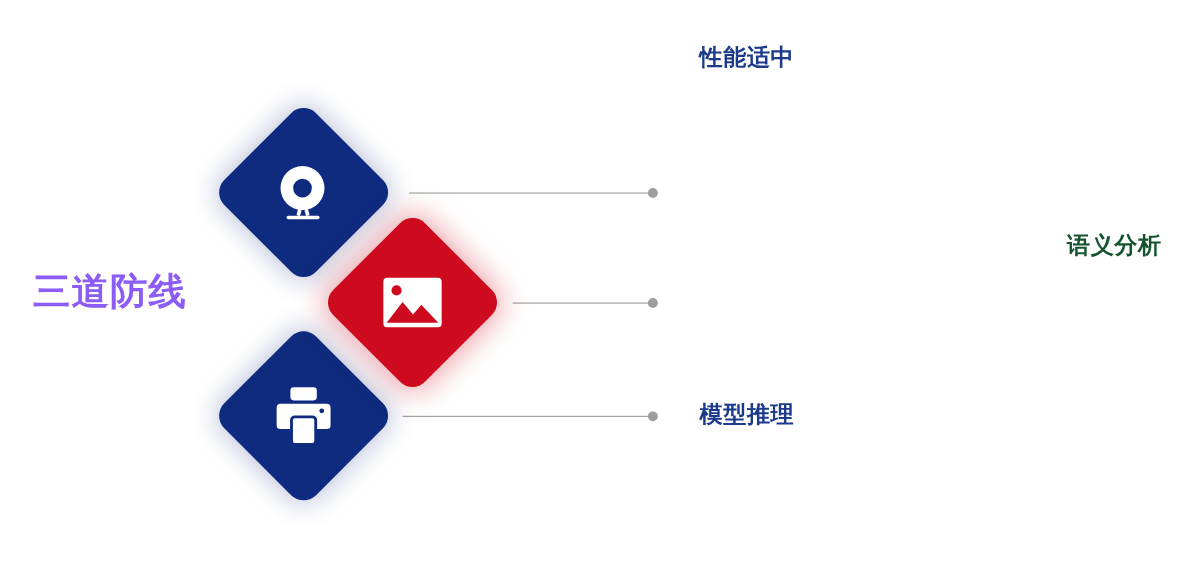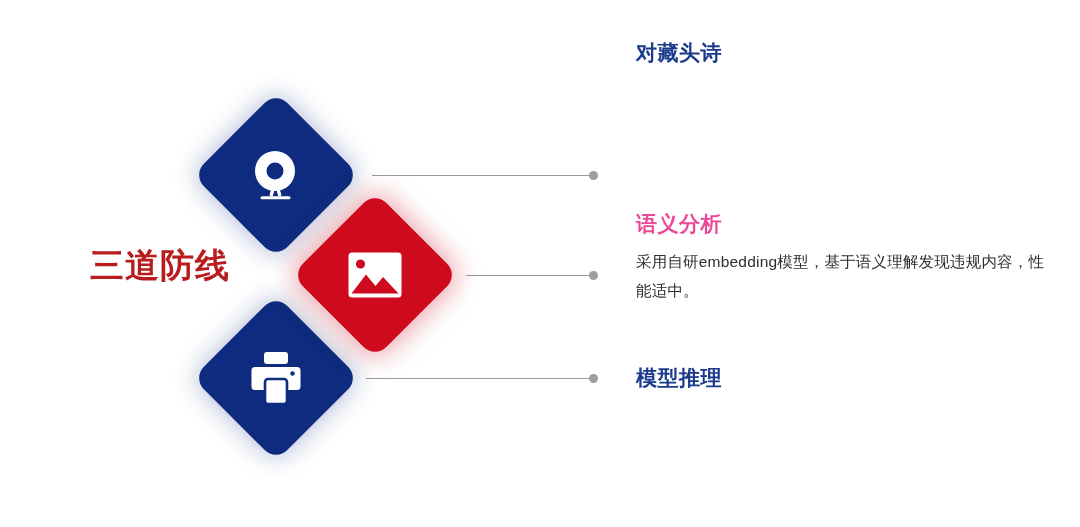--- a/index.html
+++ b/index.html
@@ -22,24 +22,24 @@
     width: 1080px;
     height: 527px;
   }
 
   
   .main-title {
     position: absolute;
     left: 30px;
     top: 248px;
     width: 200px;
-    text-align: right;
+    text-align: left;
     font-size: 34px;
     font-weight: bold;
-    color: #b91c1c;
+    color: #8b5cf6;
     letter-spacing: 1px;
     line-height: 1;
     white-space: nowrap;
   }
 
   
   .diamond {
     position: absolute;
     width: 118px;
     height: 118px;
@@ -104,21 +104,21 @@
   .tb3 { top: 365px; }
 
   .block-heading {
     font-size: 21px;
     font-weight: bold;
     line-height: 1.2;
     margin: 0 0 12px 0;
     letter-spacing: 0.5px;
   }
   .heading-navy { color: #1B3A8C; }
-  .heading-red  { color: #ec4899; }
+  .heading-red  { color: #14532d; text-align: right; }
 
   .block-body {
     font-size: 15.5px;
     line-height: 1.85;
     color: #2e2e2e;
     margin: 0;
     letter-spacing: 0.2px;
   }
 </style>
 </head>
@@ -162,25 +162,24 @@
       <svg width="56" height="54" viewBox="0 0 56 54" aria-hidden="true">
         <rect x="16" y="1" width="24" height="12" rx="3" fill="#ffffff"></rect>
         <path fill="#ffffff" d="M7 16h42a3.5 3.5 0 0 1 3.5 3.5v16A3.5 3.5 0 0 1 49 39H7a3.5 3.5 0 0 1-3.5-3.5v-16A3.5 3.5 0 0 1 7 16z"></path>
         <circle cx="44.5" cy="22.5" r="2.2" fill="#0E2B80"></circle>
         <rect x="17" y="28" width="22" height="25" rx="3" fill="#ffffff" stroke="#0E2B80" stroke-width="2.6"></rect>
       </svg>
     </div>
   </div>
 
   <div class="text-block tb1">
-    <div class="block-heading heading-navy">对藏头诗</div>
+    <div class="block-heading heading-navy">性能适中</div>
   </div>
 
   <div class="text-block tb2">
     <div class="block-heading heading-red">语义分析</div>
-    <div class="block-body">采用自研embedding模型，基于语义理解发现违规内容，性能适中。</div>
   </div>
 
   <div class="text-block tb3">
     <div class="block-heading heading-navy">模型推理</div>
   </div>
 
 </div>
 
 </body></html>

